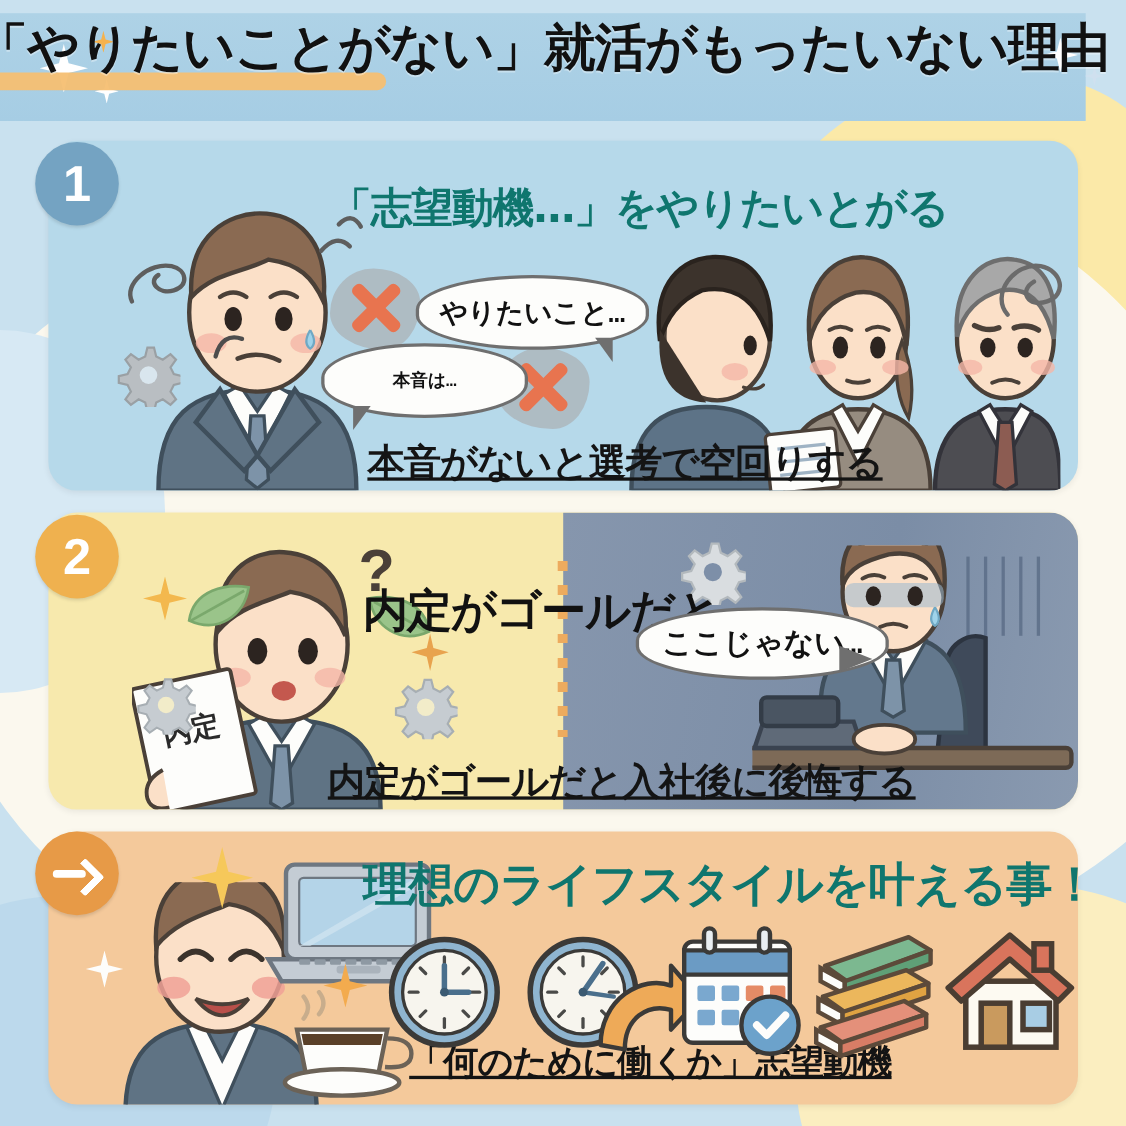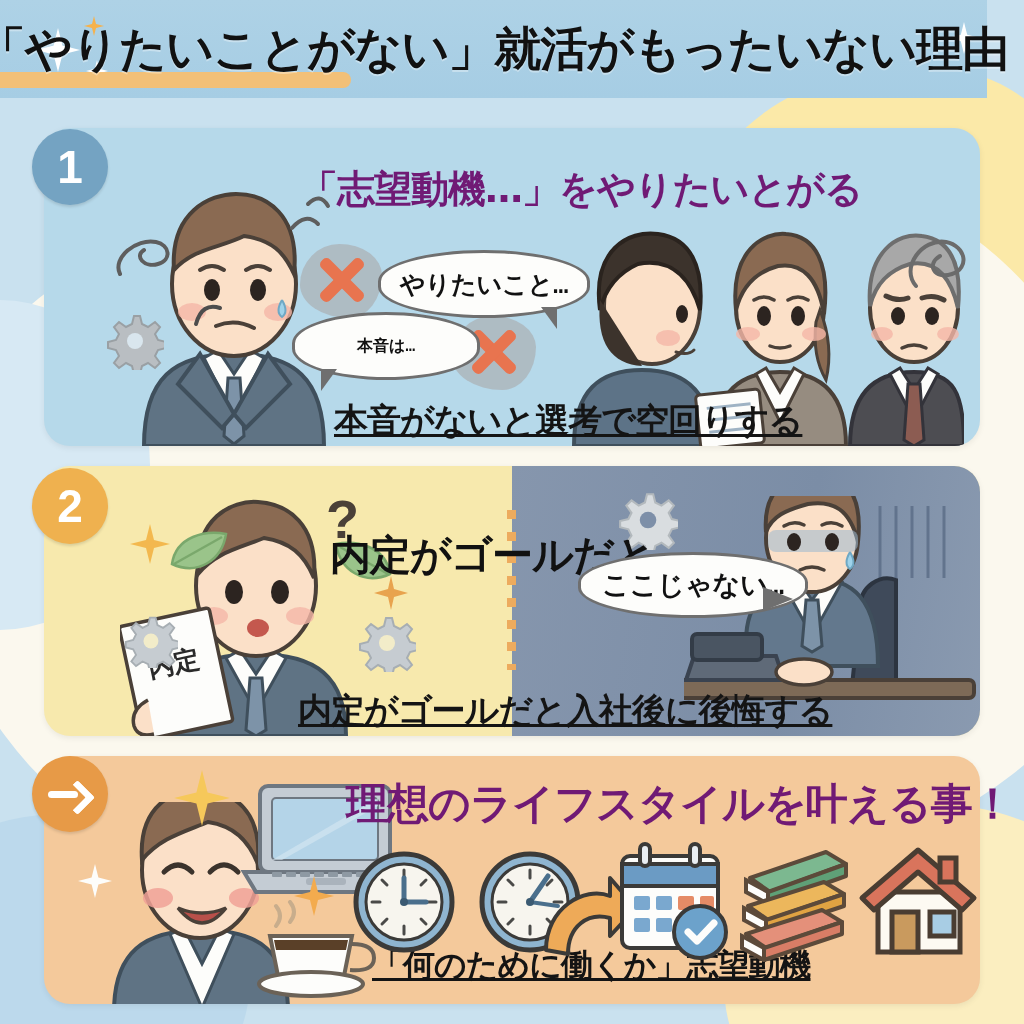--- a/index.html
+++ b/index.html
@@ -16,23 +16,23 @@
   .bg-yellow-tr{position:absolute;right:-90px;top:70px;width:430px;height:430px;
     background:#fbe9a8;border-radius:50% 40% 55% 45%/45% 55% 40% 50%;}
   .bg-yellow-br{position:absolute;right:-120px;bottom:-140px;width:420px;height:360px;
     background:#fbeec0;border-radius:50%;}
   .bg-blue-bl{position:absolute;left:-130px;bottom:-120px;width:380px;height:330px;
     background:#bcd9ec;border-radius:50%;}
   .bg-blue-ml{position:absolute;left:-150px;top:300px;width:300px;height:330px;
     background:#d7e9f4;border-radius:50%;}
 
   
-  .header{position:absolute;left:0;top:0;width:987px;height:98px;
+  .header{position:absolute;left:0;top:12px;width:987px;height:98px;
     background:linear-gradient(180deg,#aed2e6 0%,#a6cde4 100%);
-    display:flex;align-items:center;justify-content:center;z-index:6;}
+    display:flex;justify-content:center;z-index:6;}
   .title-wrap{position:relative;display:inline-block;padding:0 22px;}
   .title{
     font-size:47px;font-weight:900;color:#111;letter-spacing:-1px;
     white-space:nowrap;position:relative;z-index:2;
     text-shadow:0 2px 0 rgba(255,255,255,.35);
     font-family:"DejaVu Sans","Liberation Sans",sans-serif;
   }
   .title-underline{position:absolute;left:22px;top:54px;width:372px;height:16px;
     background:#f6bf72;border-radius:8px;opacity:.95;z-index:1;}
   .spark{position:absolute;pointer-events:none;}
@@ -66,29 +66,29 @@
   #badge2{left:32px;top:468px;background:#efb14f;}
   #badge3{left:32px;top:756px;background:#e79a47;}
   .arrow-glyph{width:44px;height:26px;position:relative;}
   .arrow-glyph::before{content:"";position:absolute;left:0;top:10px;width:30px;height:7px;
     background:#fff;border-radius:4px;}
   .arrow-glyph::after{content:"";position:absolute;right:2px;top:4px;width:18px;height:18px;
     border-top:7px solid #fff;border-right:7px solid #fff;transform:rotate(45deg);
     border-radius:3px;}
 
   
-  .sec-head{position:absolute;font-weight:900;color:#701a75;white-space:nowrap;
+  .sec-head{position:absolute;font-weight:900;color:#0f766e;white-space:nowrap;
     font-family:"DejaVu Sans","Liberation Sans",sans-serif;letter-spacing:-1px;z-index:8;}
   .sec-cap{position:absolute;font-weight:900;color:#141414;white-space:nowrap;
     font-family:"DejaVu Sans","Liberation Sans",sans-serif;letter-spacing:-1px;z-index:8;text-decoration:underline;}
   #head1{left:300px;top:164px;font-size:38px;}
   #cap1 {left:334px;top:398px;font-size:34px;}
   #head2{left:330px;top:488px;font-size:41px;color:#111;margin-top:40px;}
   #cap2 {left:298px;top:688px;font-size:34px;}
-  #head3{left:330px;top:776px;font-size:42px;margin-left:16px;}
+  #head3{left:330px;top:776px;font-size:42px;}
   #cap3 {left:372px;top:944px;font-size:32px;}
 
   
   .bubble{position:absolute;background:#fdfdfb;border:3px solid #6f6f6f;
     border-radius:50%/46%;display:flex;align-items:center;justify-content:center;
     font-weight:900;color:#111;z-index:9;
     font-family:Liberation Mono, monospace;}
   .bubble::after{content:"";position:absolute;width:0;height:0;}
   #bub1{left:378px;top:250px;width:206px;height:62px;font-size:25px;}
   #bub1::after{left:160px;top:54px;border-left:16px solid transparent;

